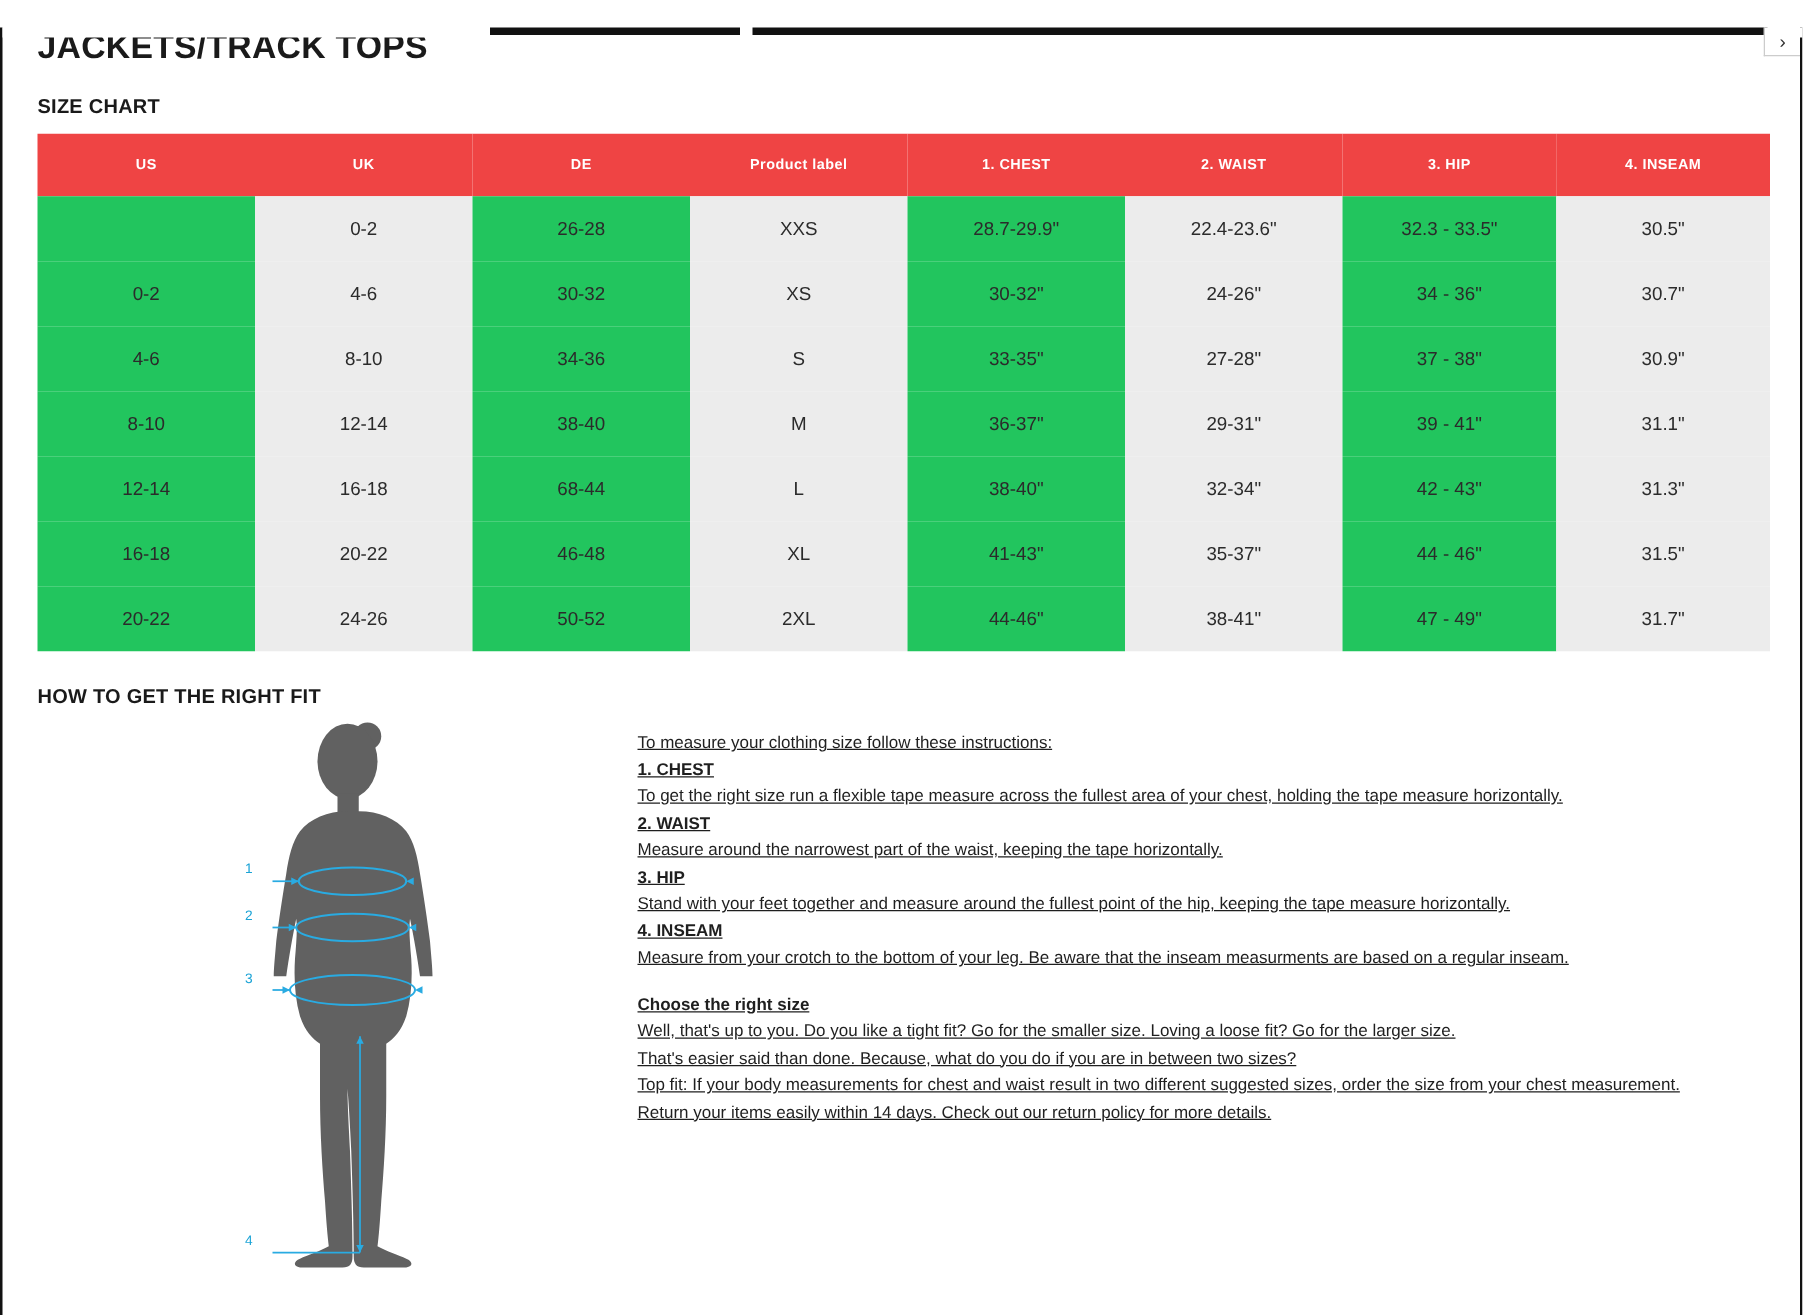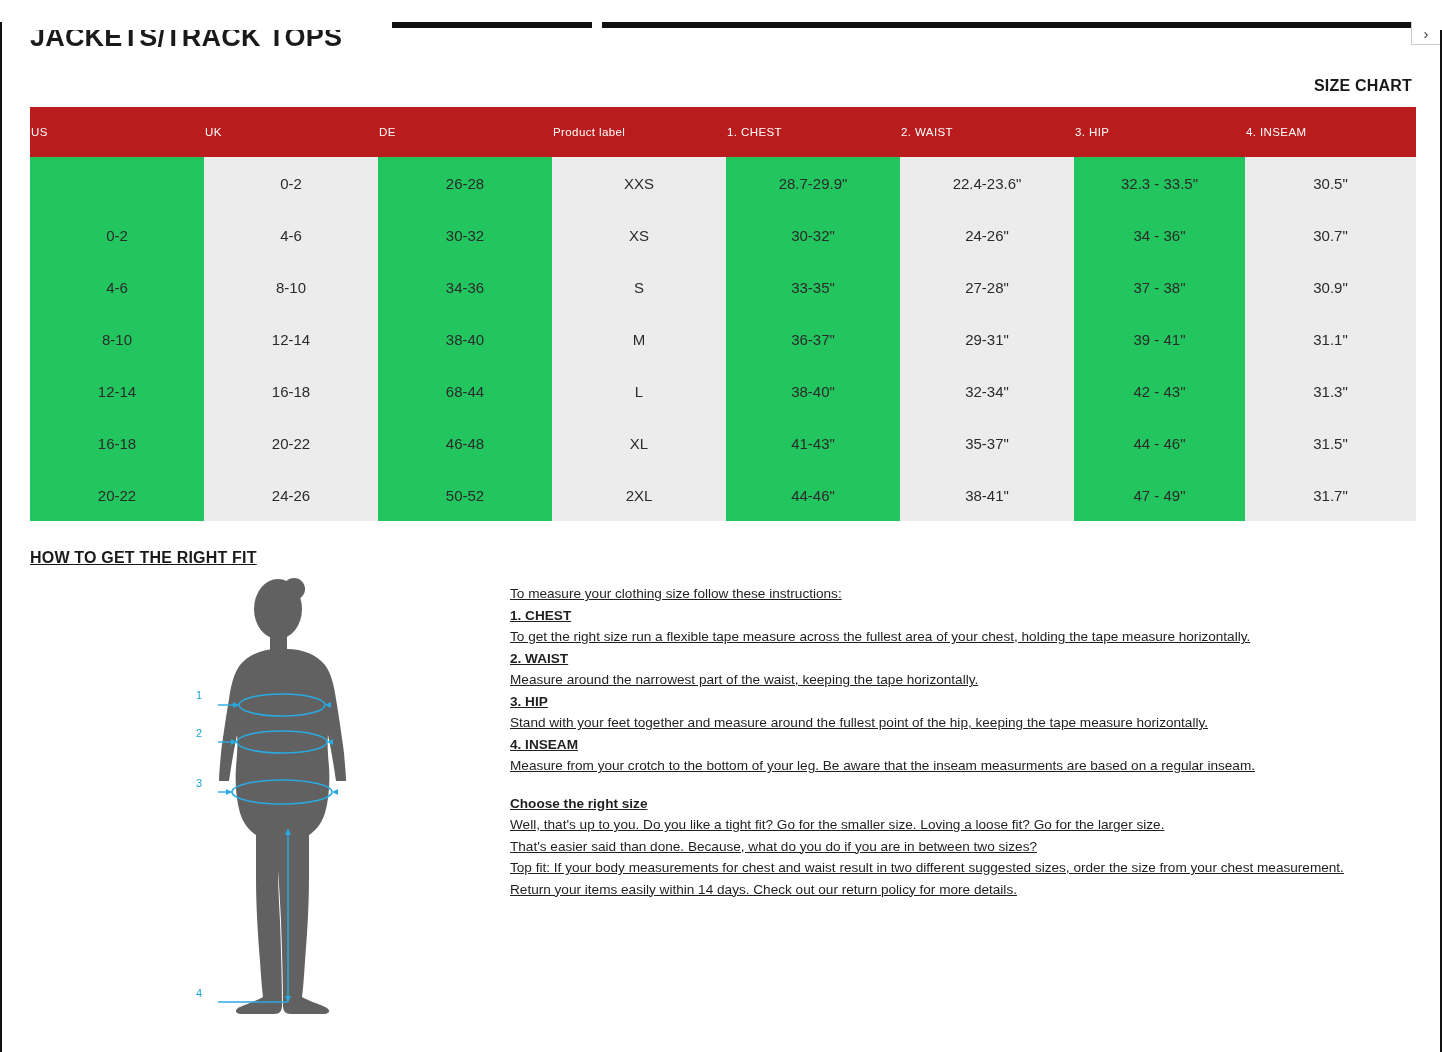--- a/index.html
+++ b/index.html
@@ -67,56 +67,54 @@
     font-size: 27px;
     font-weight: bold;
     letter-spacing: 0.2px;
     margin: 22px 0 4px 0;
   }
   h2.section {
     font-size: 16px;
     font-weight: bold;
     margin: 24px 0 12px 0;
     letter-spacing: 0.2px;
-    text-align: right;
   }
   table.size-chart {
     border-collapse: collapse;
     width: 1386px;
     table-layout: fixed;
   }
   table.size-chart thead th {
-    background: #b91c1c;
+    background: #ef4444;
     color: #ffffff;
     font-size: 11.5px;
-    font-weight: normal;
+    font-weight: bold;
     letter-spacing: 0.4px;
     height: 48px;
     vertical-align: middle;
-    text-align: left;
+    text-align: center;
   }
   table.size-chart tbody td {
     height: 50px;
     text-align: center;
     font-size: 15px;
     color: #2b2b2b;
     vertical-align: middle;
   }
   table.size-chart tbody td.shaded {
     background: #ececec;
   }
   table.size-chart tbody td.plain {
     background: #22c55e;
   }
   h2.fit-head {
     font-size: 16px;
     font-weight: bold;
     margin: 28px 0 6px 0;
     letter-spacing: 0.2px;
-    text-decoration: underline;
   }
   .fit-wrap {
     display: flex;
     align-items: flex-start;
     margin-top: 10px;
   }
   .figure-box {
     width: 480px;
     flex: 0 0 480px;
     position: relative;

